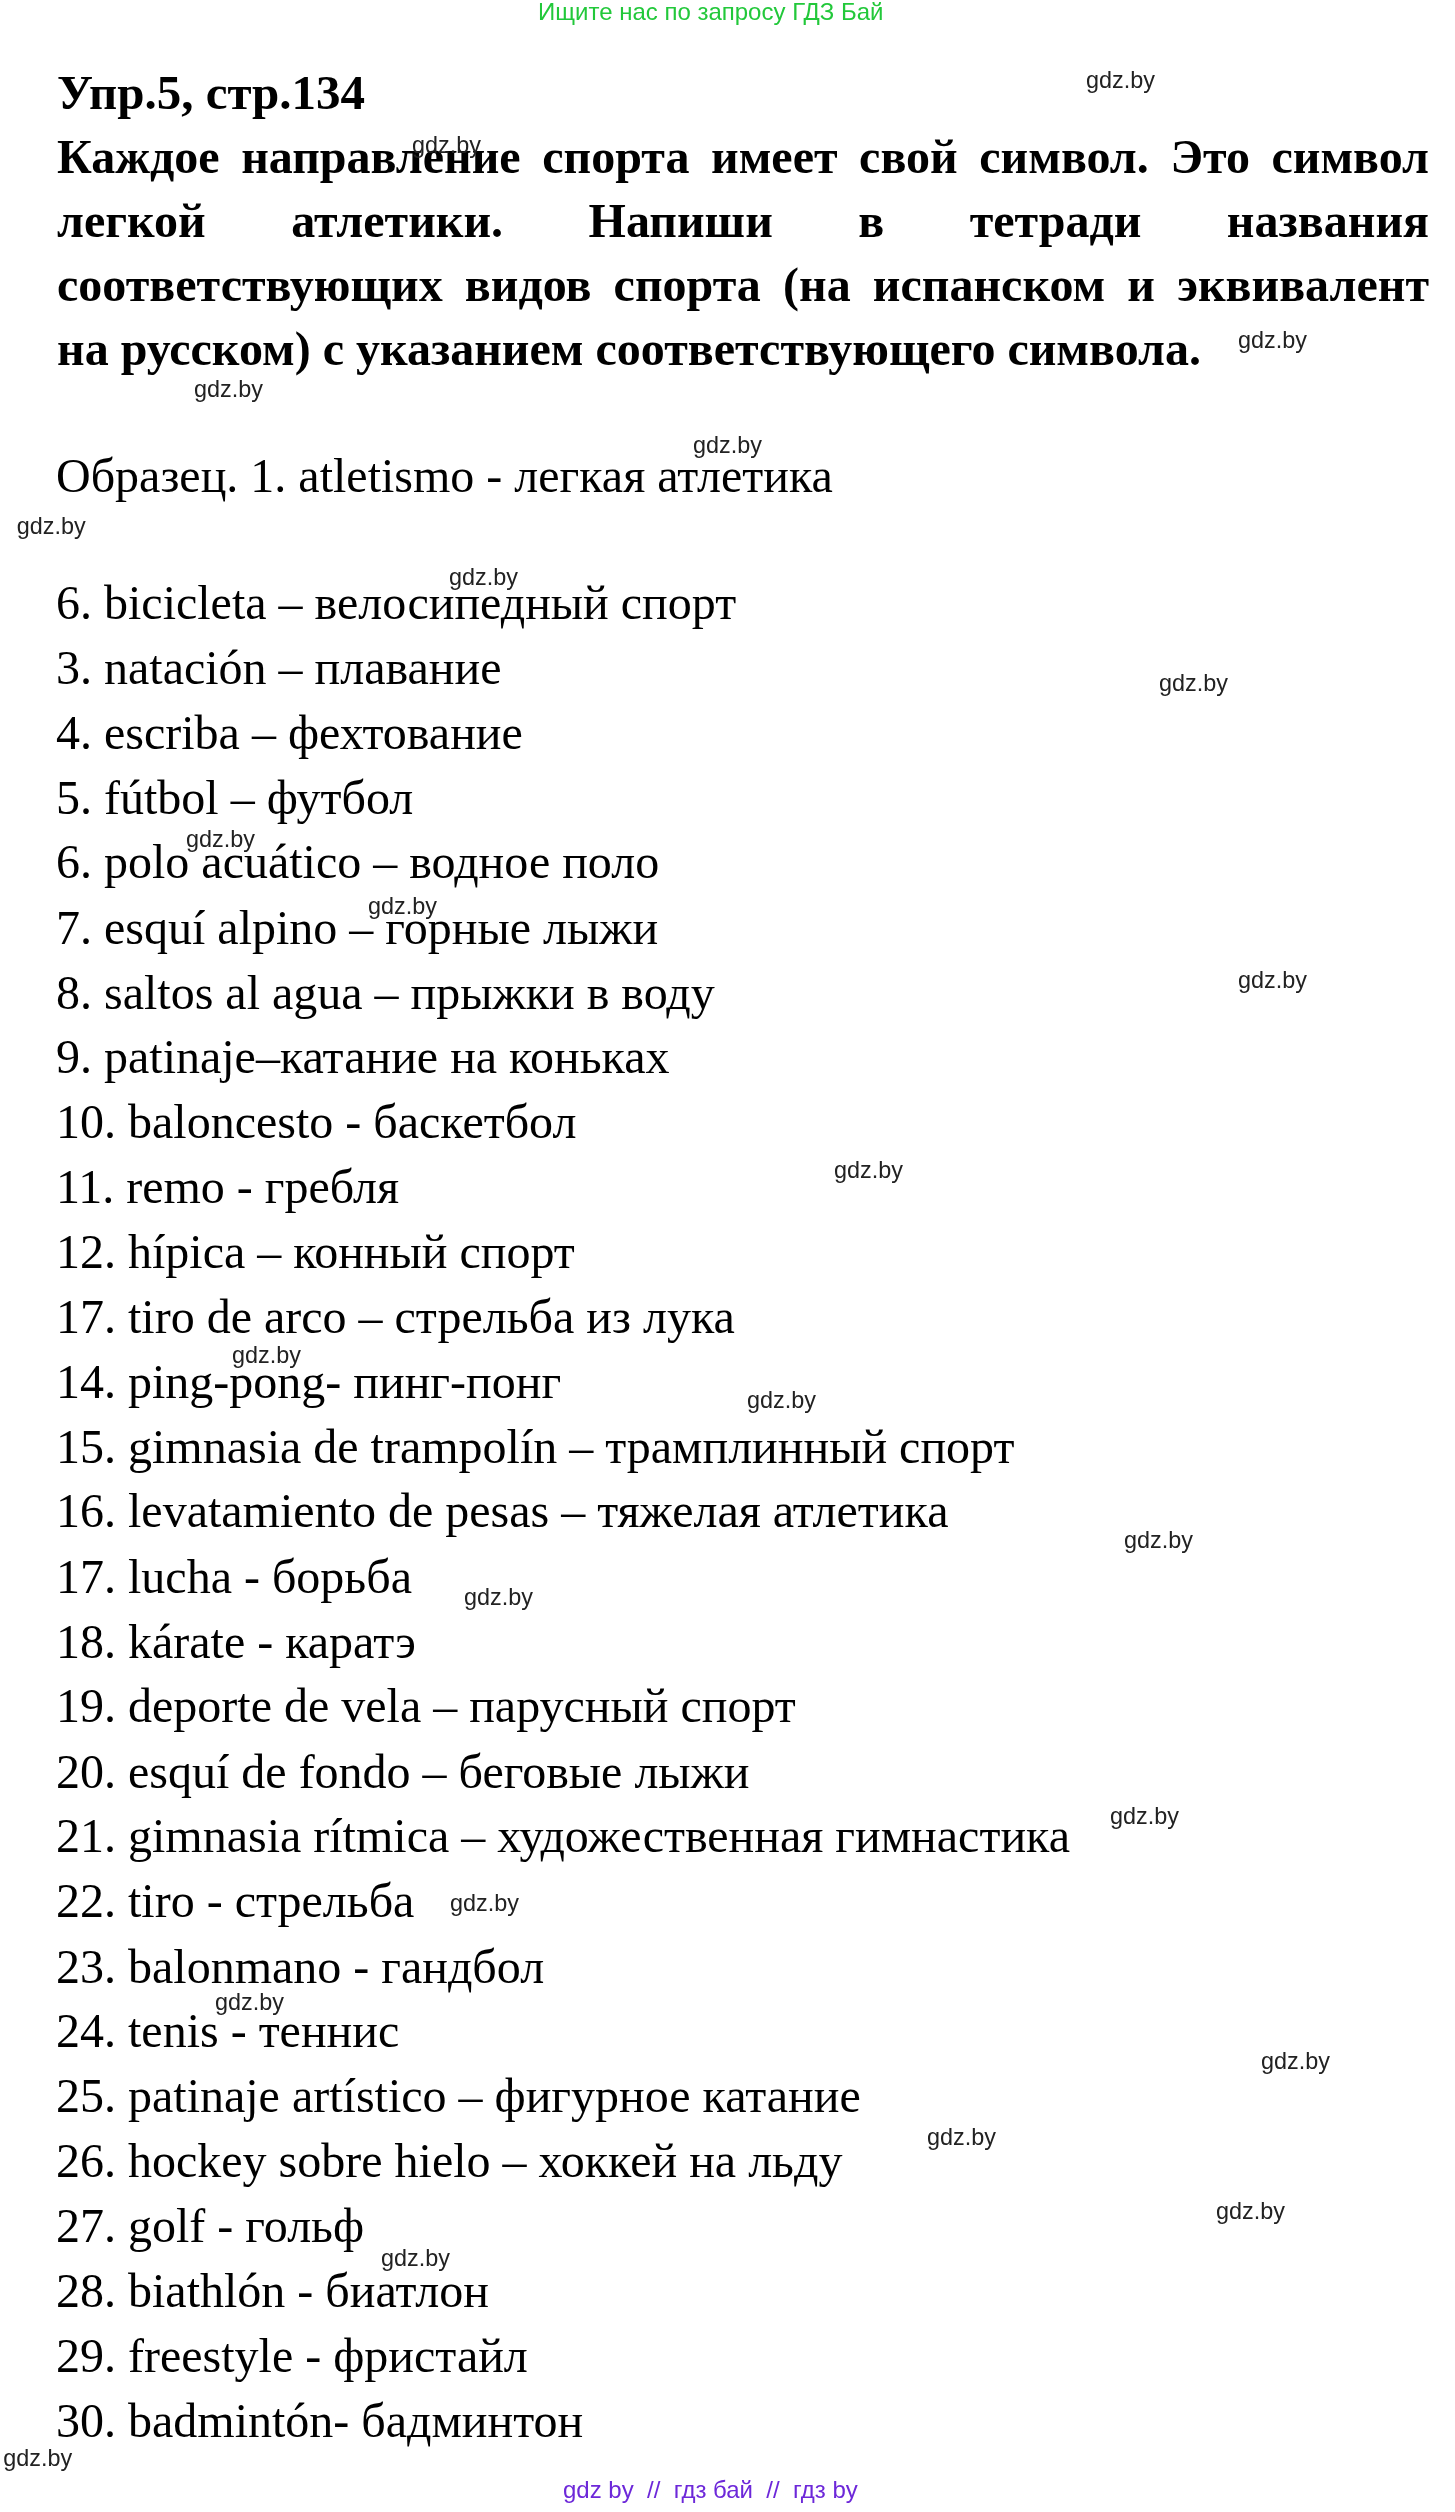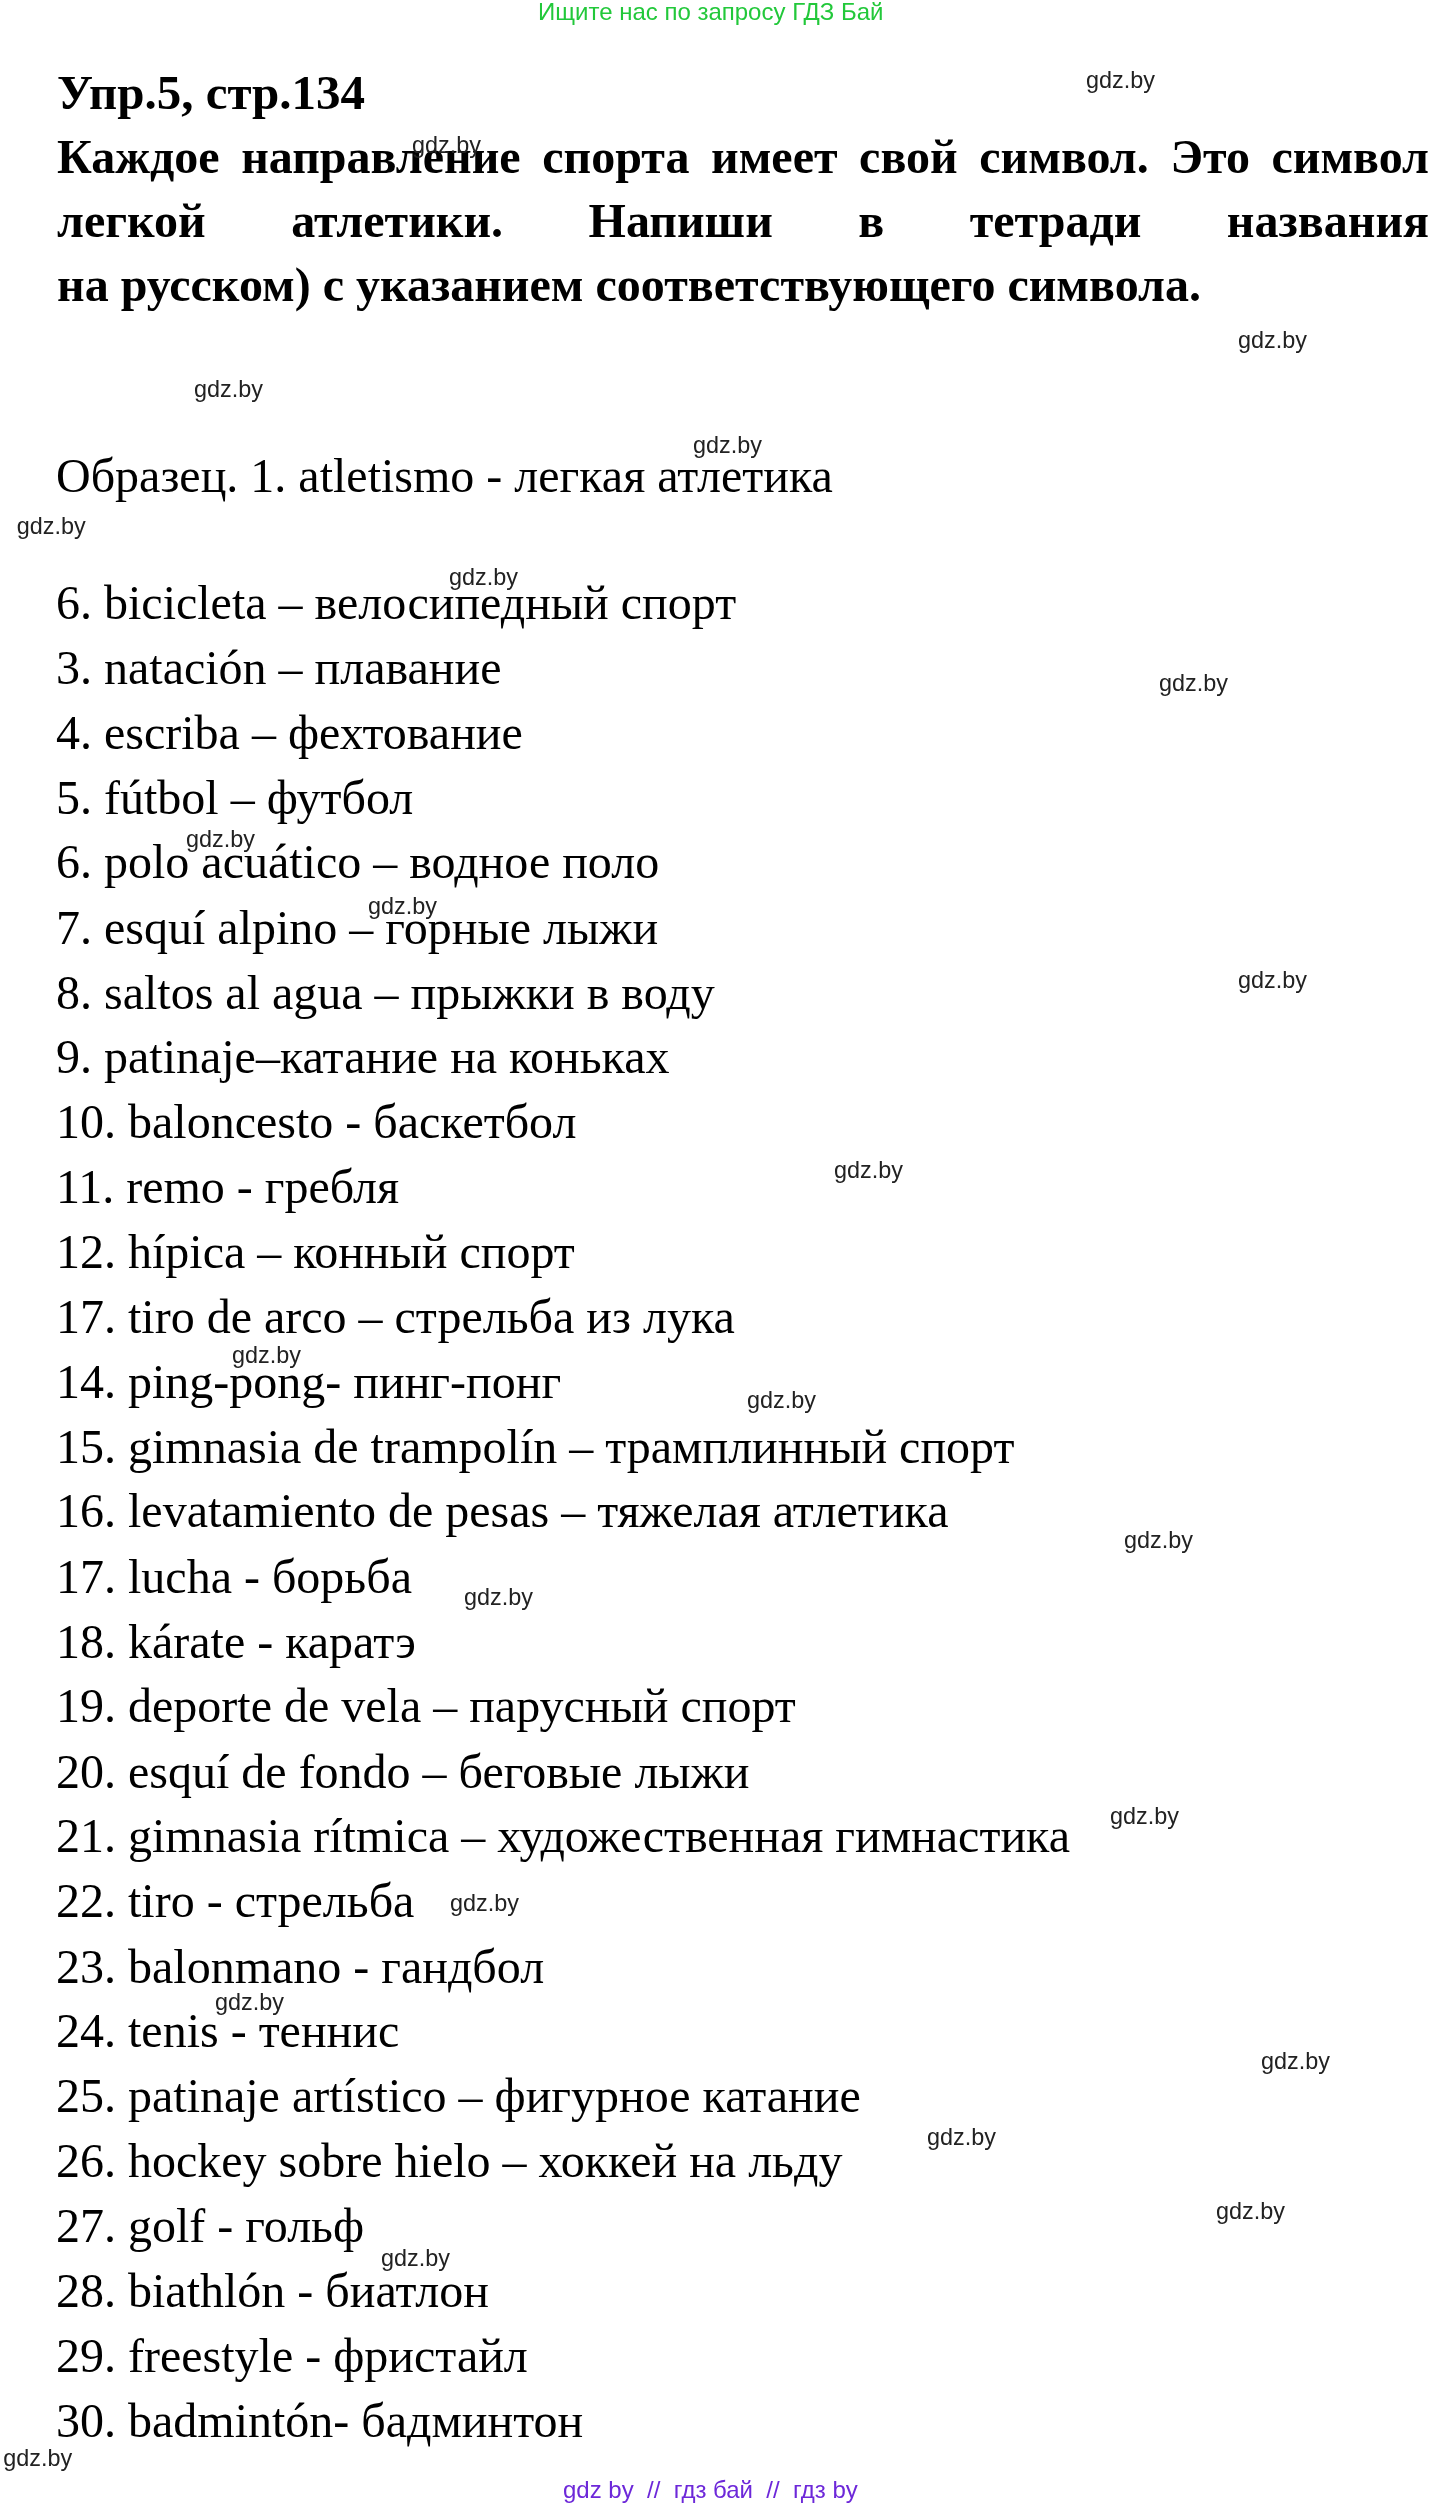--- a/index.html
+++ b/index.html
@@ -16,20 +16,21 @@
 </head>
 <body>
 
 <div class="abs header-link" style="left:538px; top:0px;">Ищите нас по запросу ГДЗ Бай</div>
 
 <div class="abs title" style="left:57px; top:68px;">Упр.5, стр.134</div>
 
 <div class="abs" style="left:57px; top:125px; width:1372px;">
   <div class="task" style="text-align-last: justify;">Каждое направление спорта имеет свой символ. Это символ</div>
   <div class="task" style="text-align-last: justify; word-spacing: 0;">легкой атлетики. Напиши в тетради названия</div>
+  <div class="task" style="text-align-last: justify;">соответствующих видов спорта (на испанском и эквивалент</div>
   <div class="task">на русском) с указанием соответствующего символа.</div>
 </div>
 
 <div class="abs line" style="left:56px; top:452px;">Образец. 1. atletismo - легкая атлетика</div>
 
 <div id="answer-list">
     <div class="abs line" style="left: 56px; top: 579px;">6. bicicleta – велосипедный спорт</div>
     <div class="abs line" style="left: 56px; top: 644px;">3. natación – плавание</div>
     <div class="abs line" style="left: 56px; top: 709px;">4. escriba – фехтование</div>
     <div class="abs line" style="left: 56px; top: 774px;">5. fútbol – футбол</div>

